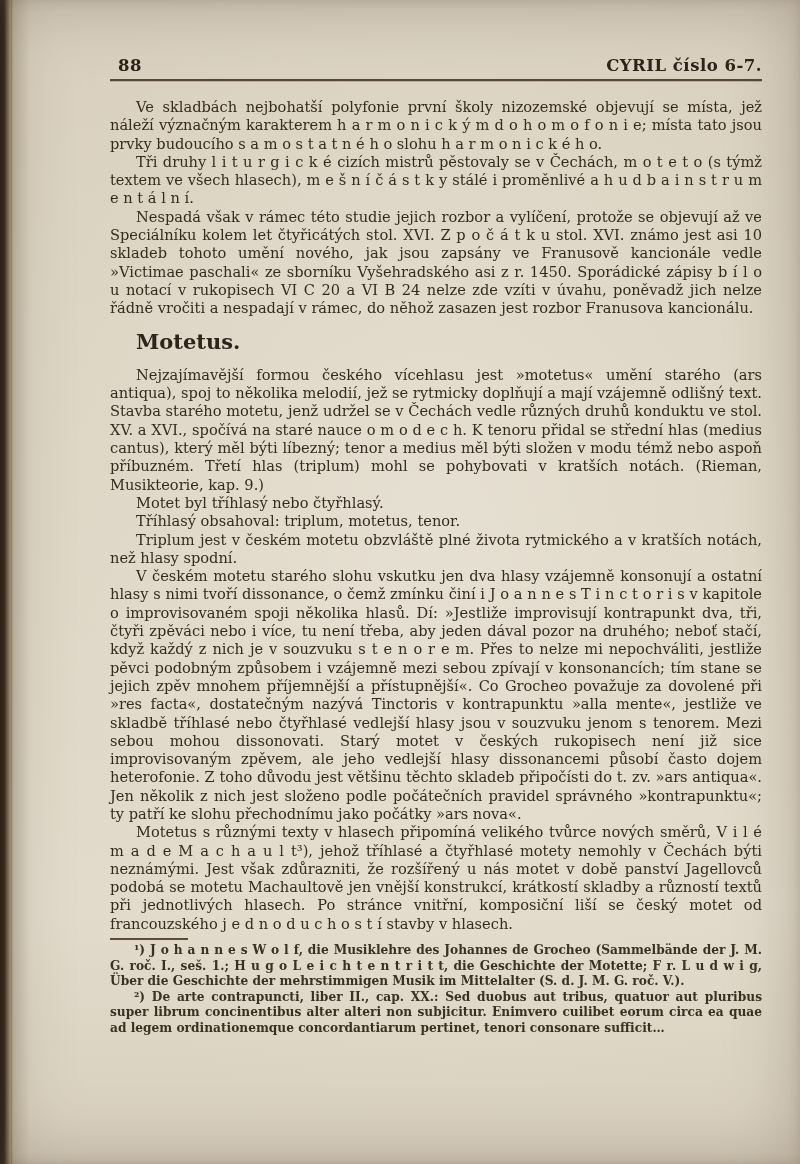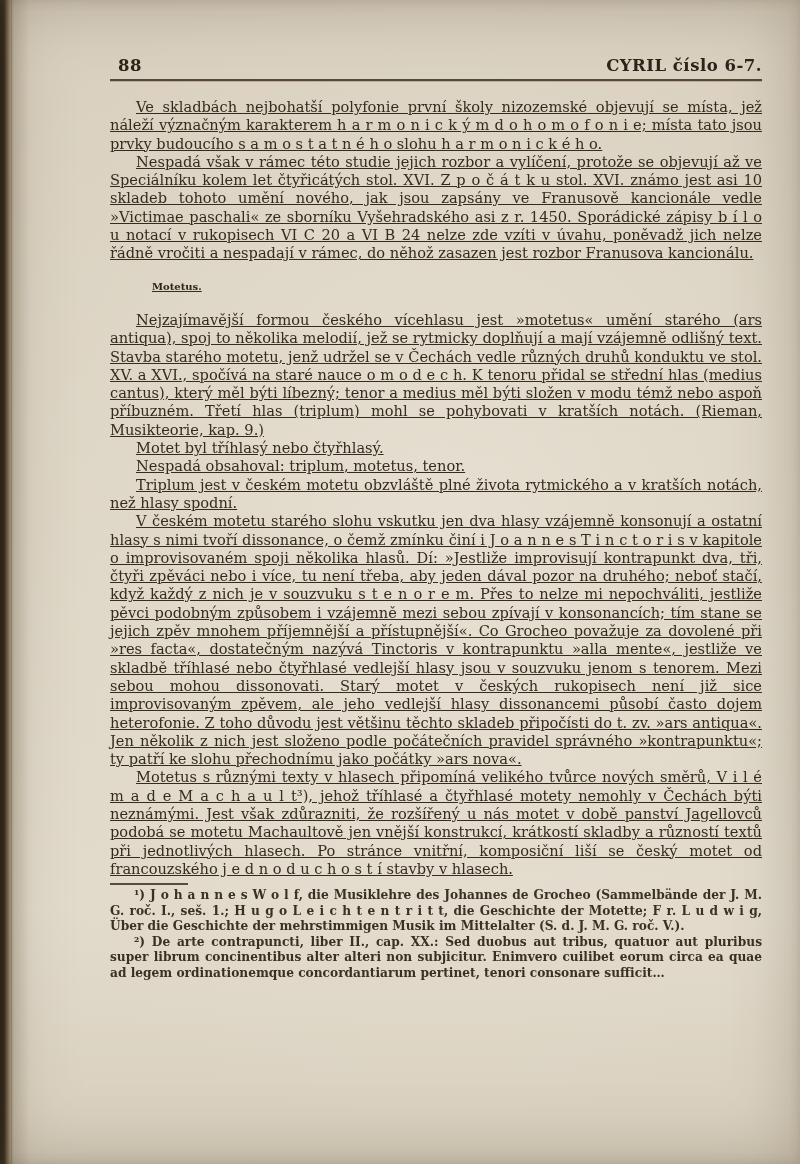--- a/index.html
+++ b/index.html
@@ -33,25 +33,24 @@
     display:flex;justify-content:space-between;align-items:flex-end;
     font-weight:bold;font-size:16.5px;letter-spacing:.5px;color:#2e241a;
   }
   .header .pnum{padding-left:8px;}
   .rule{height:2px;background:#554838;margin-top:4px;box-shadow:0 1px 0 rgba(85,72,56,.25);}
   .body-text{
     margin-top:17px;
     font-size:14.6px;line-height:18.3px;
     text-align:justify;
     color:#352b1f;
-    text-decoration:underline;
   }
   .body-text p.bp{margin:0;text-indent:26px;}
   h3.heading{
-    font-size:10px;margin:15px 0 15px 42px;font-weight:bold;color:#2e241a;
+    font-size:21px;margin:15px 0 15px 26px;font-weight:bold;color:#2e241a;
   }
   .fn-rule{width:78px;height:2px;background:#5a4c3b;margin:5px 0 3px 0;}
   .footnotes{
     font-size:12.2px;line-height:15.5px;text-align:justify;color:#3a3023;
   }
   .footnotes p.fn{margin:0;text-indent:24px;font-weight:bold;}
 </style>
 </head>
 <body>
 
@@ -61,27 +60,28 @@
 
     <div class="header">
       <span class="pnum">88</span>
       <span class="jtitle">CYRIL číslo 6-7.</span>
     </div>
     <div class="rule"></div>
 
     <div class="body-text">
       <div>
           <p class="bp">Ve skladbách nejbohatší polyfonie první školy nizozemské objevují se místa, jež náleží význačným karakterem h a r m o n i c k ý m  d o  h o m o f o n i e; místa tato jsou prvky budoucího s a m o s t a t n é h o slohu h a r m o n i c k é h o.</p>
+          <p class="bp">Tři druhy l i t u r g i c k é cizích mistrů pěstovaly se v Čechách, m o t e t o (s týmž textem ve všech hlasech), m e š n í  č á s t k y stálé i proměnlivé a h u d b a  i n s t r u m e n t á l n í.</p>
           <p class="bp">Nespadá však v rámec této studie jejich rozbor a vylíčení, protože se objevují až ve Speciálníku kolem let čtyřicátých stol. XVI. Z p o č á t k u stol. XVI. známo jest asi 10 skladeb tohoto umění nového, jak jsou zapsány ve Franusově kancionále vedle »Victimae paschali« ze sborníku Vyšehradského asi z r. 1450. Sporádické zápisy b í l o u notací v rukopisech VI C 20 a VI B 24 nelze zde vzíti v úvahu, poněvadž jich nelze řádně vročiti a nespadají v rámec, do něhož zasazen jest rozbor Franusova kancionálu.</p>
         </div>
       <h3 class="heading">Motetus.</h3>
       <div>
           <p class="bp">Nejzajímavější formou českého vícehlasu jest »motetus« umění starého (ars antiqua), spoj to několika melodií, jež se rytmicky doplňují a mají vzájemně odlišný text. Stavba starého motetu, jenž udržel se v Čechách vedle různých druhů konduktu ve stol. XV. a XVI., spočívá na staré nauce o m o d e c h. K tenoru přidal se střední hlas (medius cantus), který měl býti líbezný; tenor a medius měl býti složen v modu témž nebo aspoň příbuzném. Třetí hlas (triplum) mohl se pohybovati v kratších notách. (Rieman, Musikteorie, kap. 9.)</p>
           <p class="bp">Motet byl tříhlasý nebo čtyřhlasý.</p>
-          <p class="bp">Nespadá obsahoval: triplum, motetus, tenor.</p>
+          <p class="bp">Tříhlasý obsahoval: triplum, motetus, tenor.</p>
           <p class="bp">Triplum jest v českém motetu obzvláště plné života rytmického a v kratších notách, než hlasy spodní.</p>
           <p class="bp">V českém motetu starého slohu vskutku jen dva hlasy vzájemně konsonují a ostatní hlasy s nimi tvoří dissonance, o čemž zmínku činí i J o a n n e s  T i n c t o r i s v kapitole o improvisovaném spoji několika hlasů. Dí: »Jestliže improvisují kontrapunkt dva, tři, čtyři zpěváci nebo i více, tu není třeba, aby jeden dával pozor na druhého; neboť stačí, když každý z nich je v souzvuku s t e n o r e m. Přes to nelze mi nepochváliti, jestliže pěvci podobným způsobem i vzájemně mezi sebou zpívají v konsonancích; tím stane se jejich zpěv mnohem příjemnější a přístupnější«. Co Grocheo považuje za dovolené při »res facta«, dostatečným nazývá Tinctoris v kontrapunktu »alla mente«, jestliže ve skladbě tříhlasé nebo čtyřhlasé vedlejší hlasy jsou v souzvuku jenom s tenorem. Mezi sebou mohou dissonovati. Starý motet v českých rukopisech není již sice improvisovaným zpěvem, ale jeho vedlejší hlasy dissonancemi působí často dojem heterofonie. Z toho důvodu jest většinu těchto skladeb připočísti do t. zv. »ars antiqua«. Jen několik z nich jest složeno podle počátečních pravidel správného »kontrapunktu«; ty patří ke slohu přechodnímu jako počátky »ars nova«.</p>
           <p class="bp">Motetus s různými texty v hlasech připomíná velikého tvůrce nových směrů, V i l é m a  d e  M a c h a u l t³), jehož tříhlasé a čtyřhlasé motety nemohly v Čechách býti neznámými. Jest však zdůrazniti, že rozšířený u nás motet v době panství Jagellovců podobá se motetu Machaultově jen vnější konstrukcí, krátkostí skladby a růzností textů při jednotlivých hlasech. Po stránce vnitřní, komposiční liší se český motet od francouzského j e d n o d u c h o s t í stavby v hlasech.</p>
         </div>
     </div>
 
     <div class="fn-rule"></div>
     <div class="footnotes">
         <p class="fn">¹) J o h a n n e s  W o l f, die Musiklehre des Johannes de Grocheo (Sammelbände der J. M. G. roč. I., seš. 1.; H u g o  L e i c h t e n t r i t t, die Geschichte der Motette; F r.  L u d w i g, Über die Geschichte der mehrstimmigen Musik im Mittelalter (S. d. J. M. G. roč. V.).</p>
         <p class="fn">²) De arte contrapuncti, liber II., cap. XX.: Sed duobus aut tribus, quatuor aut pluribus super librum concinentibus alter alteri non subjicitur. Enimvero cuilibet eorum circa ea quae ad legem ordinationemque concordantiarum pertinet, tenori consonare sufficit…</p>

